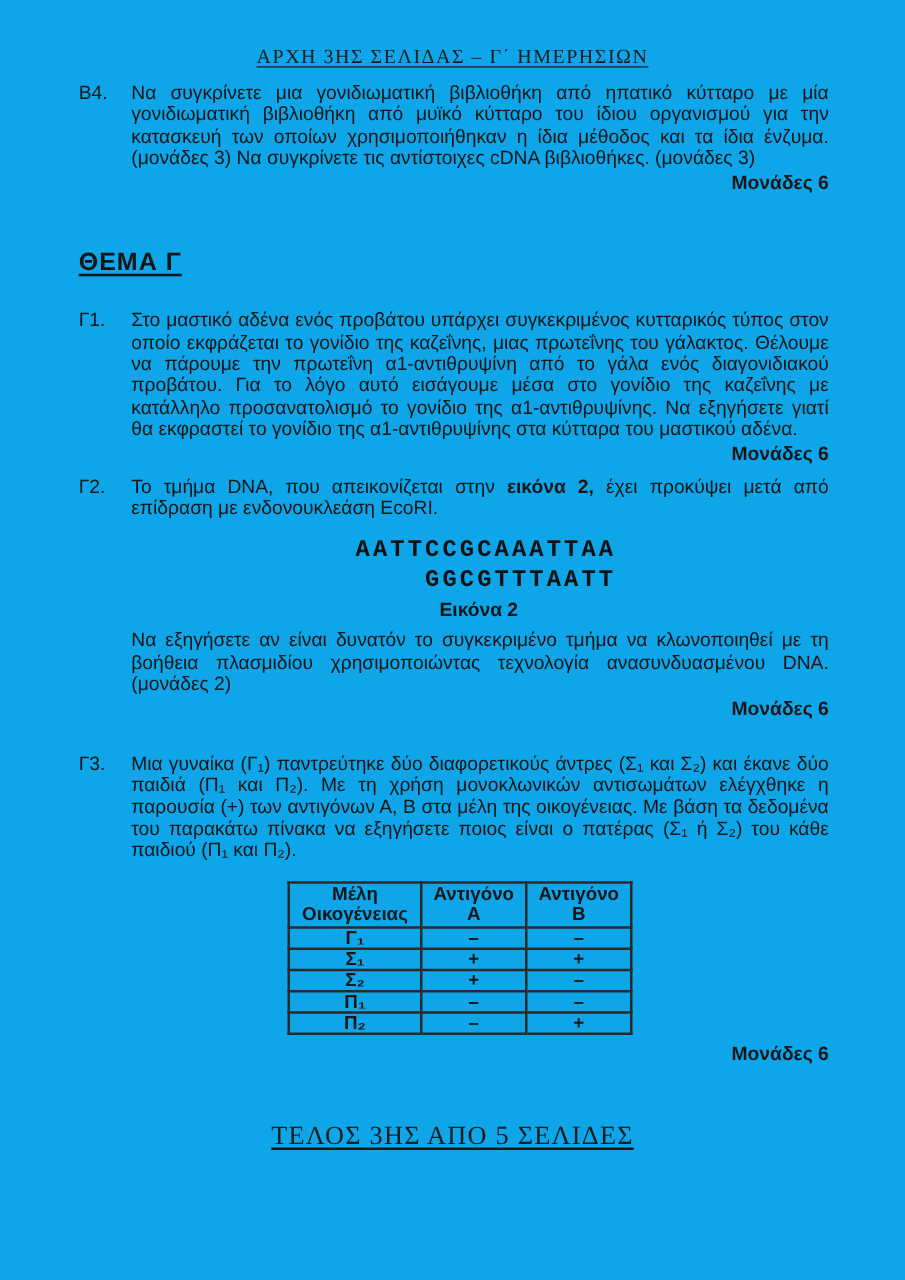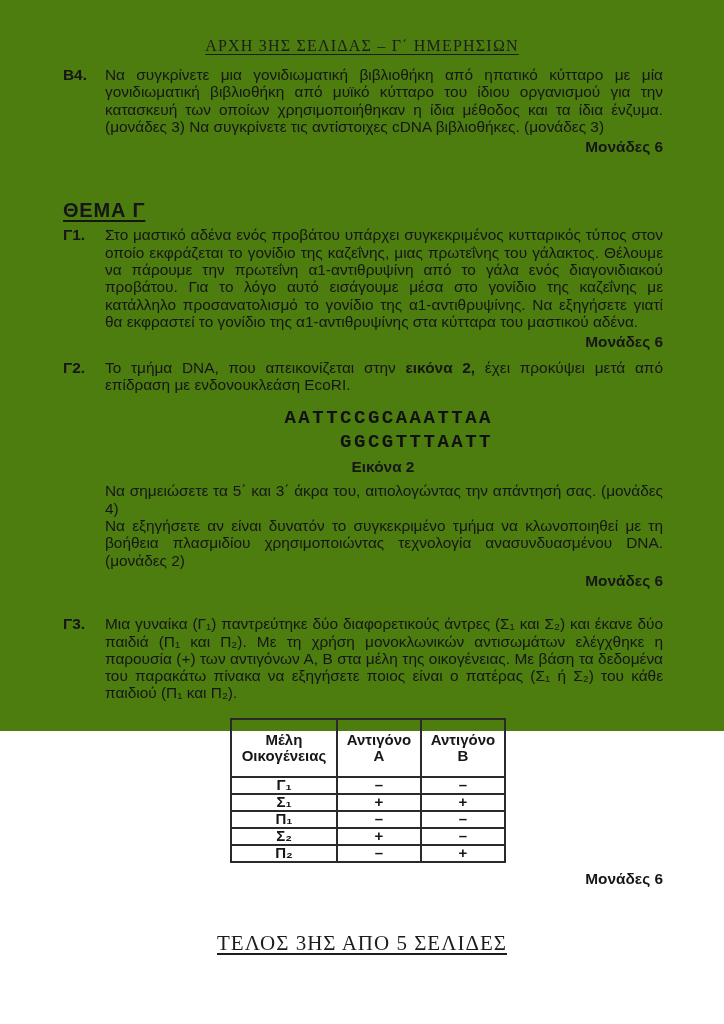--- a/index.html
+++ b/index.html
@@ -5,22 +5,22 @@
   * { margin: 0; padding: 0; box-sizing: border-box; }
   html, body { background: #ffffff; }
   body {
     width: 724px; height: 1024px;
     font-family: "Liberation Sans", sans-serif;
     color: #161616;
     overflow: hidden;
   }
   .page {
     position: relative;
-    width: 724px; height: 731px;
-    background: #4d7c0f;
+    width: 724px; height: 1024px;
+    background: #0ea5e9;
   }
 
   
   .doc-header {
     padding-top: 37px;
     text-align: center;
     font-family: "Liberation Serif", serif;
     font-size: 16px;
     letter-spacing: 1.2px;
     color: #1c1c1c;
@@ -43,21 +43,21 @@
   .question {
     display: flex;
     margin-left: 63px;
     margin-right: 61px;
     font-size: 15.4px;
     line-height: 17.3px;
   }
   .q-label {
     flex: 0 0 42px;
     width: 42px;
-    font-weight: bold;
+    font-weight: normal;
   }
   .q-body {
     flex: 1;
     text-align: justify;
   }
 
   .marks {
     margin-top: 3px;
     margin-right: 61px;
     text-align: right;
@@ -69,21 +69,21 @@
   .theme-heading {
     margin: 44px 0 0 63px;
     font-weight: bold;
     font-size: 20px;
     letter-spacing: 0.8px;
     text-decoration: underline;
     text-underline-offset: 3px;
   }
 
   #question-b4 { margin-top: 11px; }
-  #question-c1 { margin-top: 4px; }
+  #question-c1 { margin-top: 26px; }
   #question-c2 { margin-top: 8px; }
   #question-c3 { margin-top: 26px; }
 
   
   .dna-figure {
     margin: 13px 0 0 273px;
     width: 220px;
     text-align: right;
     font-family: "Liberation Mono", monospace;
     font-weight: bold;
@@ -117,21 +117,21 @@
     color: #161616;
   }
   .antigen-table th, .antigen-table td {
     border: 2px solid #2a2a2a;
     text-align: center;
     vertical-align: middle;
   }
   .antigen-table th {
     width: 84px;
     line-height: 16px;
-    padding: 12px 4px;
+    padding: 1px 4px;
     font-weight: bold;
   }
   .antigen-table th.members-col { width: 106px; }
   .antigen-table td {
     height: 17px;
     line-height: 14px;
     padding: 0 2px;
     font-weight: bold;
   }
 </style>
@@ -167,21 +167,20 @@
     </div>
   </div>
 
   <div class="dna-figure">
     <div>AATTCCGCAAATTAA</div>
     <div>GGCGTTTAATT</div>
   </div>
   <div class="figure-caption">Εικόνα 2</div>
 
   <div class="sub-questions">
-    <p>Να σημειώσετε τα 5΄ και 3΄ άκρα του, αιτιολογώντας την απάντησή σας. (μονάδες 4)</p>
     <p>Να εξηγήσετε αν είναι δυνατόν το συγκεκριμένο τμήμα να κλωνοποιηθεί με τη βοήθεια πλασμιδίου χρησιμοποιώντας τεχνολογία ανασυνδυασμένου DNA. (μονάδες 2)</p>
   </div>
   <div class="marks">Μονάδες 6</div>
 
   <div class="question" id="question-c3">
     <div class="q-label">Γ3.</div>
     <div class="q-body">Μια γυναίκα (Γ₁) παντρεύτηκε δύο διαφορετικούς άντρες (Σ₁ και Σ₂) και έκανε δύο παιδιά (Π₁ και Π₂). Με τη χρήση μονοκλωνικών αντισωμάτων ελέγχθηκε η παρουσία (+) των αντιγόνων Α, Β στα μέλη της οικογένειας. Με βάση τα δεδομένα του παρακάτω πίνακα να εξηγήσετε ποιος είναι ο πατέρας (Σ₁ ή Σ₂) του κάθε παιδιού (Π₁ και Π₂).</div>
   </div>
 
   <table class="antigen-table">
@@ -206,27 +205,27 @@
         <td>Γ₁</td>
         <td>–</td>
         <td>–</td>
       </tr>
       <tr>
         <td>Σ₁</td>
         <td>+</td>
         <td>+</td>
       </tr>
       <tr>
+        <td>Σ₂</td>
+        <td>+</td>
+        <td>–</td>
+      </tr>
+      <tr>
         <td>Π₁</td>
         <td>–</td>
-        <td>–</td>
-      </tr>
-      <tr>
-        <td>Σ₂</td>
-        <td>+</td>
         <td>–</td>
       </tr>
       <tr>
         <td>Π₂</td>
         <td>–</td>
         <td>+</td>
       </tr>
     </tbody>
   </table>
 

